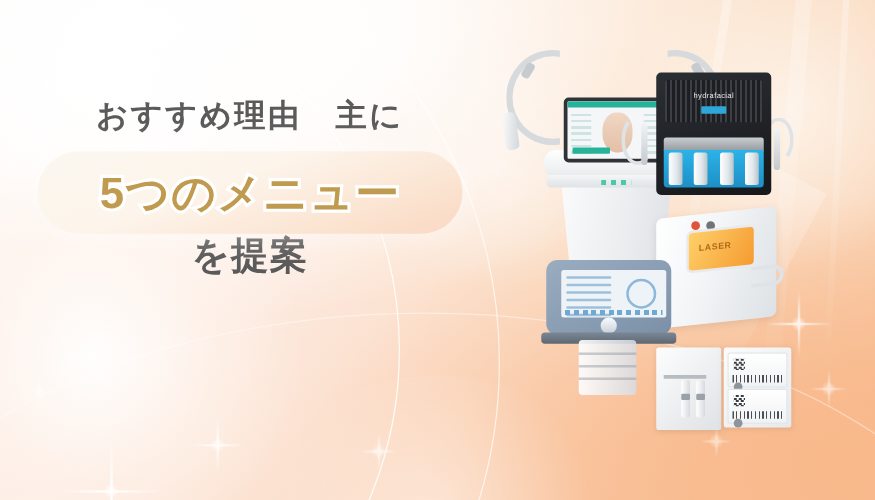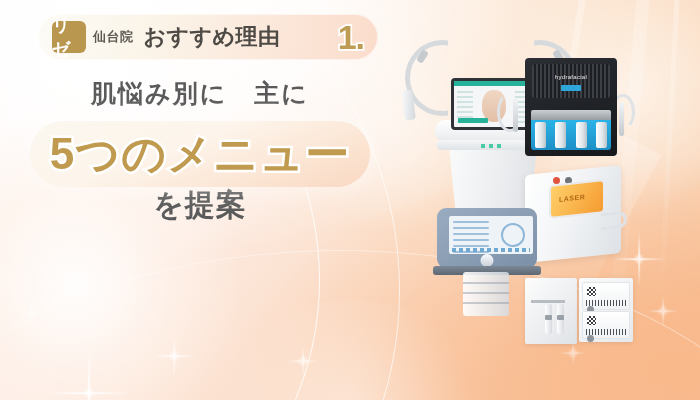--- a/index.html
+++ b/index.html
@@ -109,21 +109,21 @@
   }
 
   #menu-pill {
     position:relative; margin:12px auto 0; width:340px; height:66px;
     border-radius:33px;
     background:linear-gradient(160deg,#fbf7ef 0%,#fdf5ec 40%,#fbe3d0 78%,#f9d8c3 100%);
     display:flex; align-items:center; justify-content:center;
     box-shadow:0 0 24px rgba(255,255,255,.55);
   }
   #menu-pill-text {
-    font-size:44px; font-weight:800; color:#c09a4e; letter-spacing:1px;
+    font-size:35px; font-weight:800; color:#c09a4e; letter-spacing:1px;
     -webkit-text-stroke:5px #fff; paint-order:stroke fill;
   }
 
   .line-kara { font-size:24px; font-weight:700; color:#5a5a5a; letter-spacing:2px; margin-top:14px; }
   .line-big  { font-size:31px; font-weight:700; color:#5a5a5a; letter-spacing:1px; margin-top:8px; line-height:1.22; }
   .line-big2 { font-size:30px; font-weight:700; color:#5a5a5a; letter-spacing:1px; line-height:1.22; }
 
   
   #device-cluster { position:absolute; left:385px; top:28px; width:315px; height:330px; }
   .device { position:absolute; }
@@ -337,30 +337,24 @@
   <div class="spark sp5">
       <i></i>
     </div>
   <div class="spark sp6">
       <i></i>
     </div>
   <div class="spark sp7">
       <i></i>
     </div>
 
-  <div id="header-banner">
-    <div id="rize-badge">リゼ</div>
-    <div id="clinic-name">仙台院</div>
-    <div id="banner-reason">おすすめ理由</div>
-    <div id="banner-number">1.</div>
-  </div>
 
 
   <div id="copy-block">
-    <div class="line-sub">肌悩み別に　主に</div>
+    <div class="line-sub">おすすめ理由　主に</div>
 
     <div id="menu-pill">
       <span id="menu-pill-text">5つのメニュー</span>
     </div>
 
     <div class="line-big2">を提案</div>
   </div>
 
   <div id="device-cluster">
 

